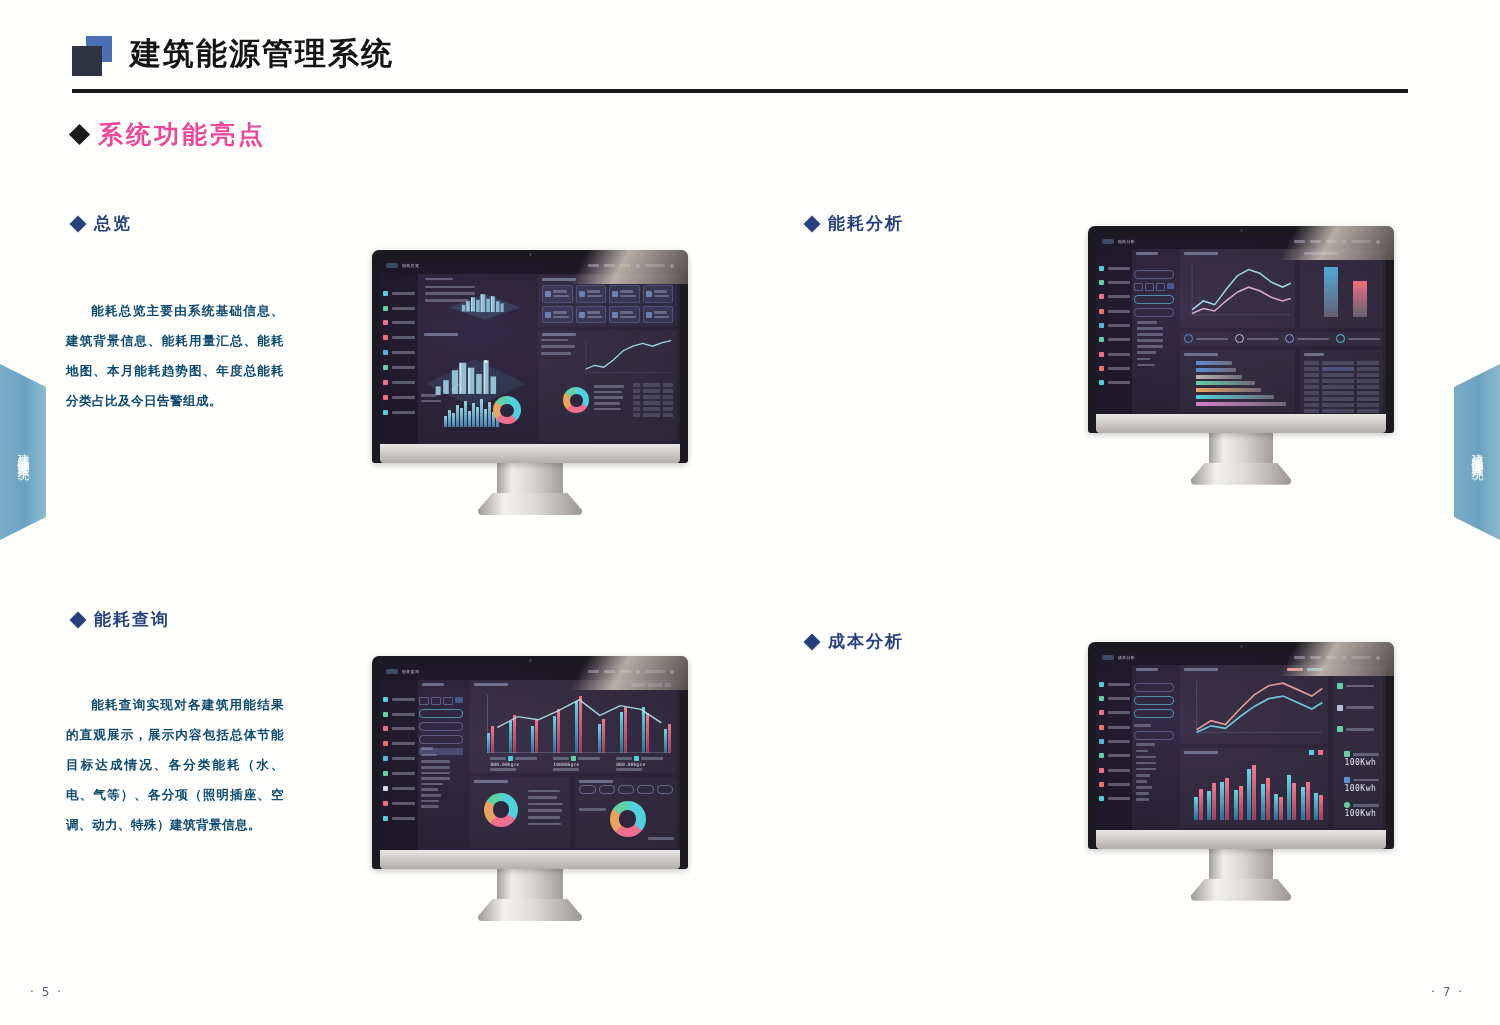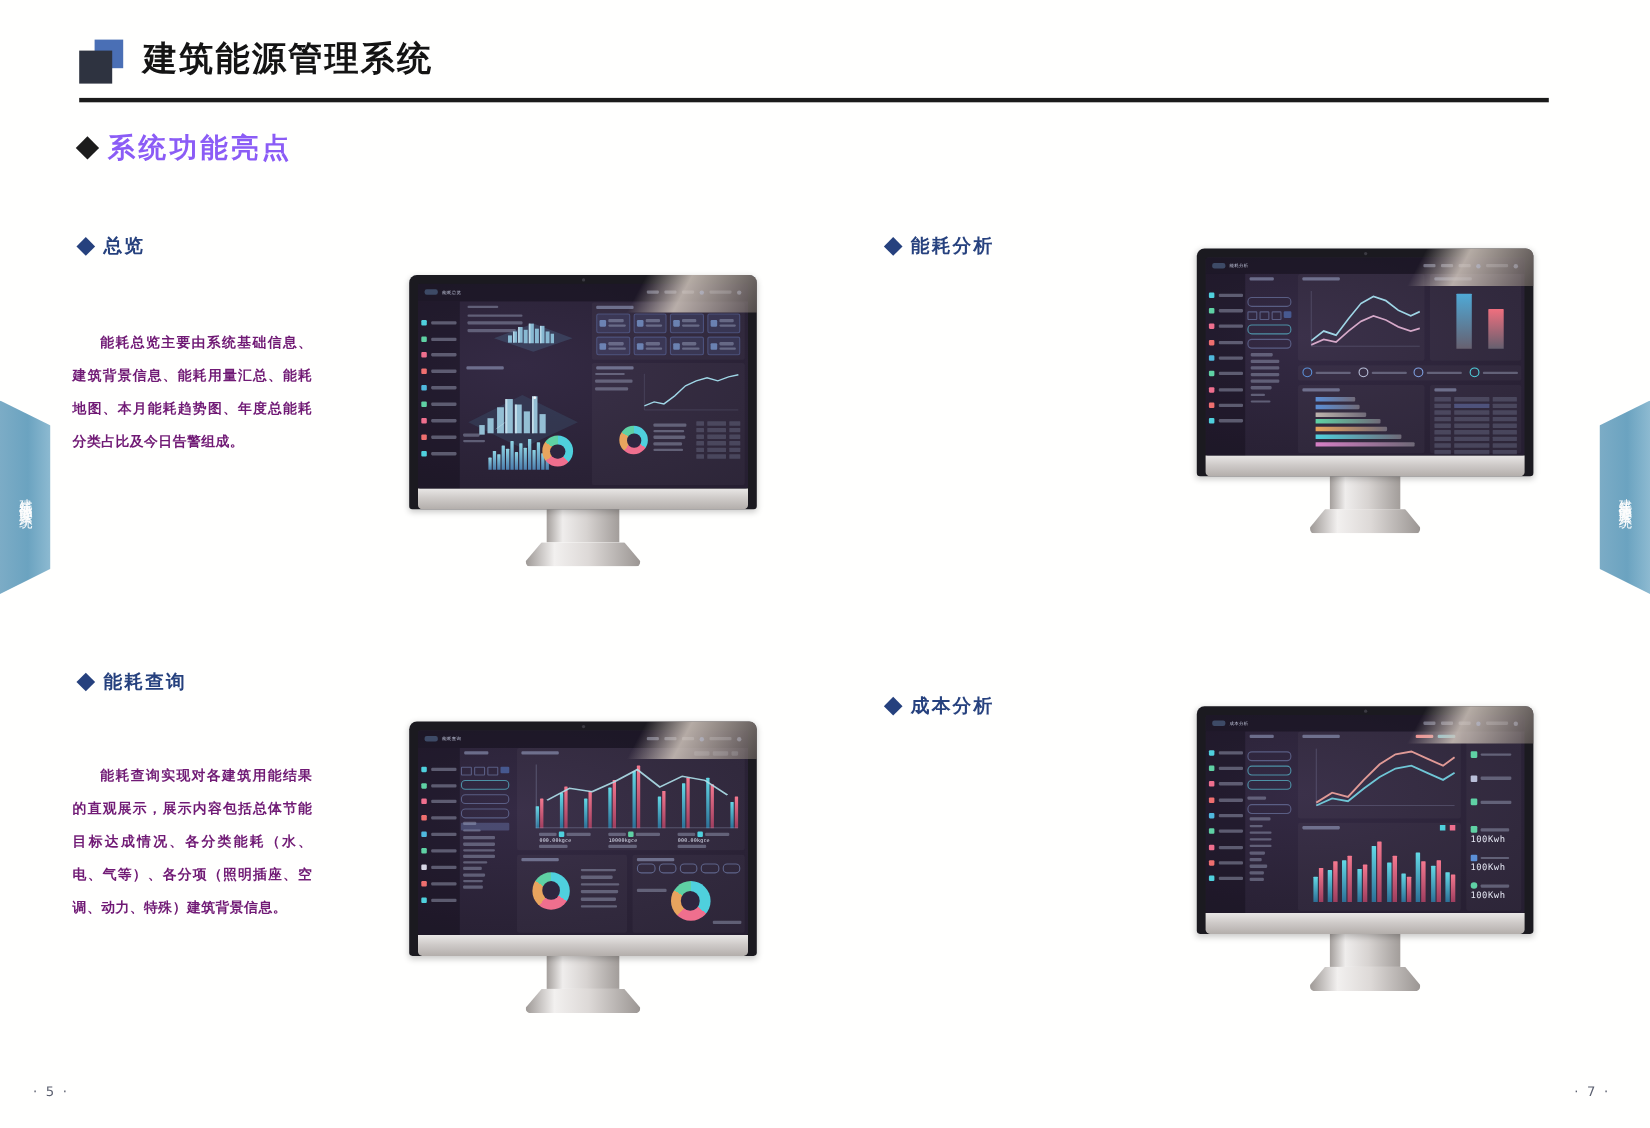--- a/index.html
+++ b/index.html
@@ -21,41 +21,41 @@
   .logo .sq-front{position:absolute;left:0;top:10px;width:30px;height:30px;background:#2e3340;}
   .header-title{position:absolute;left:58px;top:0px;font-size:31px;font-weight:700;
      letter-spacing:2px;color:#141414;white-space:nowrap;
      font-family:"DejaVu Sans","Liberation Sans",sans-serif;}
   .header-rule{position:absolute;left:72px;top:89px;width:1336px;height:4px;background:#1b1b1b;}
 
   
   .sec-heading{position:absolute;left:72px;top:118px;display:flex;align-items:center;gap:11px;}
   .dia{width:15px;height:15px;background:#1c1c1c;transform:rotate(45deg);}
   .dia.blue{background:#26417e;width:12px;height:12px;}
-  .sec-heading .txt{font-size:25px;font-weight:700;letter-spacing:3px;color:#8b5cf6;
+  .sec-heading .txt{font-size:25px;font-weight:700;letter-spacing:3px;color:#ec4899;
      font-family:"DejaVu Sans","Liberation Sans",sans-serif;}
 
   
   .ribbon{position:absolute;width:46px;height:176px;top:364px;}
   .ribbon .body{position:absolute;inset:0;background:linear-gradient(90deg,#7cacc6 0%,#6ba3c0 55%,#8dbad1 100%);}
   .ribbon .txt{position:absolute;left:0;right:0;top:0;bottom:0;display:flex;align-items:center;
      justify-content:center;writing-mode:vertical-rl;text-orientation:upright;
      font-size:12px;letter-spacing:2px;color:#fdfdfd;
      font-family:"DejaVu Sans","Liberation Sans",sans-serif;}
   .ribbon.left{left:0;}
   .ribbon.left .body{clip-path:polygon(0 0,100% 13%,100% 87%,0 100%);}
   .ribbon.right{right:0;}
   .ribbon.right .body{clip-path:polygon(0 13%,100% 0,100% 100%,0 87%);}
 
   
   .feat-title{position:absolute;display:flex;align-items:center;gap:10px;}
   .feat-title .t{font-size:17px;font-weight:700;letter-spacing:2px;color:#26417e;
      font-family:"DejaVu Sans","Liberation Sans",sans-serif;}
   .feat-body{position:absolute;width:218px;font-size:12.6px;line-height:30px;
-     color:#701a75;text-align:justify;text-indent:2em;letter-spacing:.4px;
+     color:#0c4a6e;text-align:justify;text-indent:2em;letter-spacing:.4px;
      font-family:"DejaVu Sans","Liberation Serif",serif;font-weight:600;}
 
   
   .monitor{position:absolute;}
   .mon-bezel{position:relative;width:100%;border-radius:7px 7px 3px 3px;
      background:#1b1a20;padding:8px 8px 0 8px;box-sizing:border-box;
      box-shadow:0 2px 6px rgba(0,0,0,.22);}
   .mon-gloss{position:absolute;right:0;top:0;width:52%;height:34px;
      background:linear-gradient(118deg,rgba(255,255,255,0) 35%,rgba(208,197,188,.85) 58%,rgba(120,110,104,.6) 100%);
      border-radius:0 7px 0 0;pointer-events:none;z-index:6;}
@@ -965,21 +965,21 @@
                 <div style="display: flex; align-items: center; gap: 3px;">
                   <span style="width:6px;height:6px;background:#b9bfd8;border-radius:1px"></span>
                   <span class="txtline" style="width:28px"></span>
                 </div>
                 <div style="display: flex; align-items: center; gap: 3px;">
                   <span style="width:6px;height:6px;background:#5fd1a4;border-radius:1px"></span>
                   <span class="txtline" style="width:28px"></span>
                 </div>
               </div>
             <div style="position:absolute;left:0;right:0;top:50%;bottom:3%;display:flex;flex-direction:column;
-                 justify-content:space-around;padding:0 8%;box-sizing:border-box;" id="co-met">
+                 justify-content:space-around;padding:0 8%;box-sizing:border-box;align-items:flex-end;" id="co-met">
                 <div class="metric" style="position: static;">
                   <div style="display:flex;align-items:center;gap:3px;margin-bottom:1px;">
                     <span style="width:6px;height:6px;background:#5fd1a4;border-radius:1px"></span>
                     <span class="txtline" style="width:26px"></span>
                   </div>
                   <div class="mv">100Kwh</div>
                 </div>
                 <div class="metric" style="position: static;">
                   <div style="display:flex;align-items:center;gap:3px;margin-bottom:1px;">
                     <span style="width:6px;height:6px;background:#5b8fd6;border-radius:1px"></span>

